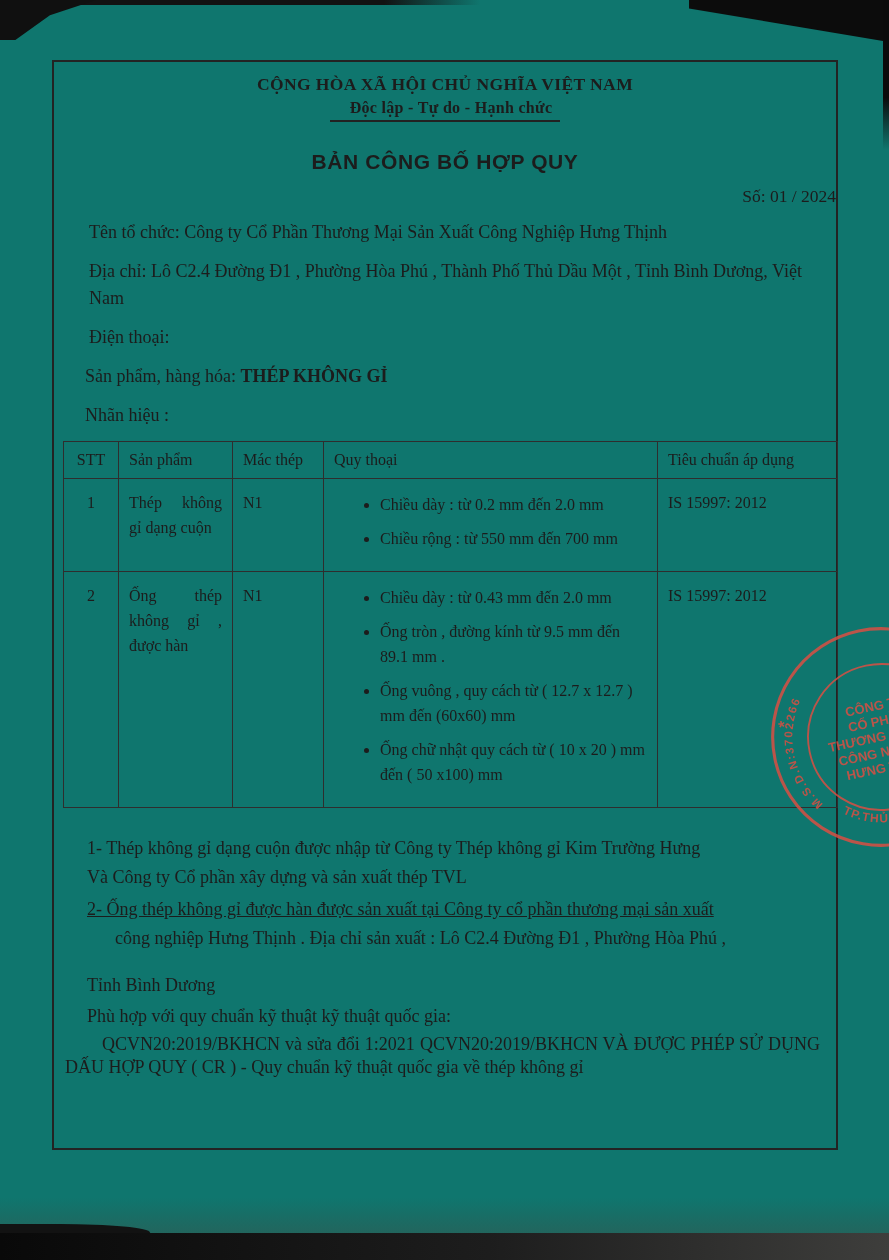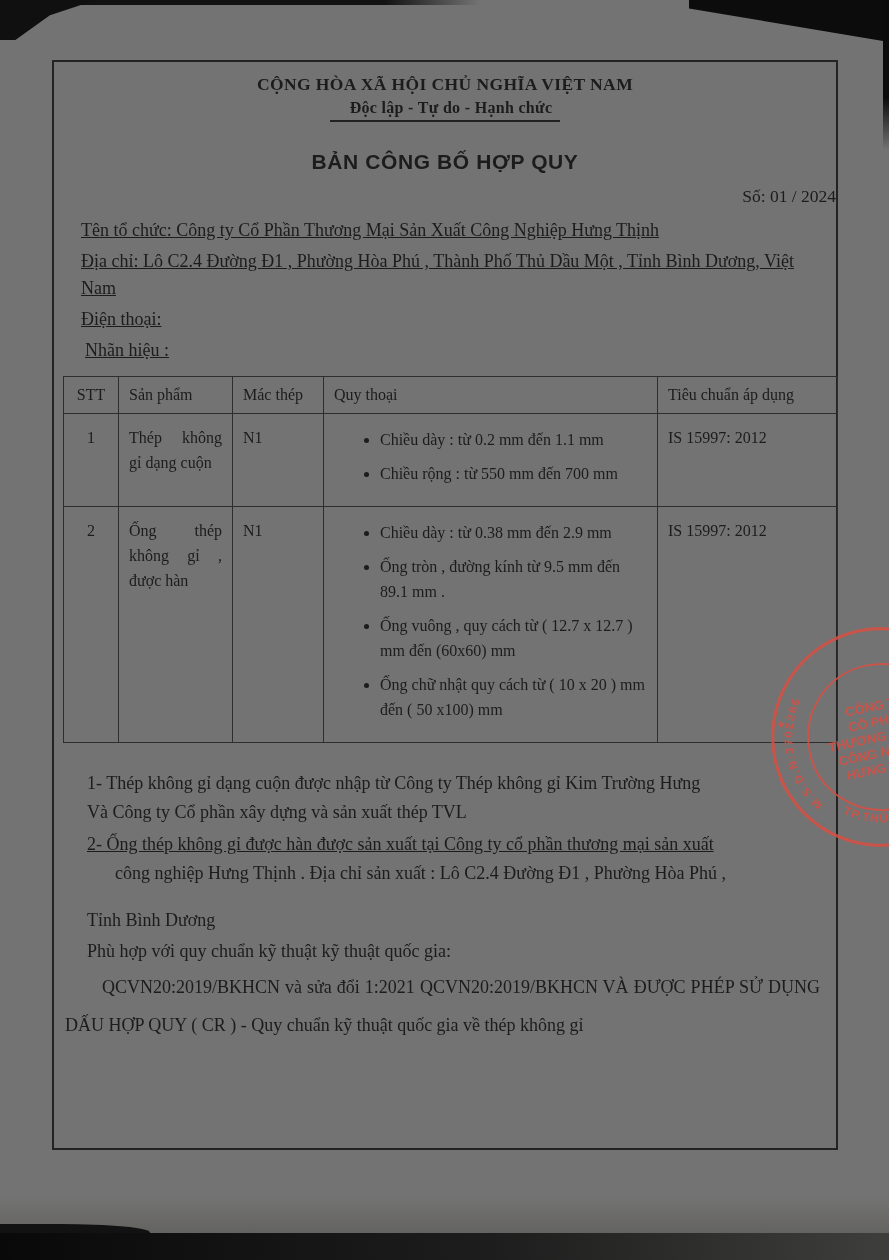--- a/index.html
+++ b/index.html
@@ -1,19 +1,19 @@
 <!DOCTYPE html>
 <html><head>
 <meta charset="utf-8">
 <style>
   * { margin:0; padding:0; box-sizing:border-box; }
   html,body { background:#e9e7e0; }
   .page {
     position:relative; width:889px; height:1260px;
-    background:#737373; overflow:hidden;
+    background:#0f766e; overflow:hidden;
     font-family:"Liberation Serif", serif; color:#1c1c1c;
   }
   
   .art-top-line { position:absolute; left:0; top:0; width:480px; height:5px;
     background:linear-gradient(to right,#121212 80%, rgba(18,18,18,0)); }
   .art-tl { position:absolute; left:0; top:0; width:96px; height:40px; background:#101010;
     clip-path:polygon(0 0,100% 0,52% 38%,16% 100%,0 100%); }
   .art-tr { position:absolute; right:0; top:0; width:200px; height:42px; background:#0c0c0c;
     clip-path:polygon(0 0,100% 0,100% 100%,0 20%); }
   .art-right { position:absolute; right:0; top:0; width:6px; height:150px;
@@ -30,21 +30,21 @@
     border:2px solid #232323; padding-top:12px; }
   .nat-title { text-align:center; font-size:17.5px; font-weight:bold; letter-spacing:0.4px; }
   .motto-wrap { text-align:center; margin-top:4px; }
   .motto { display:inline-block; font-size:16px; font-weight:bold;
     border-bottom:2px solid #222; padding:0 8px 3px 20px; letter-spacing:0.3px; }
   .doc-title { margin-top:28px; text-align:center;
     font-family:"Liberation Sans", sans-serif; font-size:21px; font-weight:700; letter-spacing:0.6px; }
   .doc-number { margin-top:12px; text-align:right; font-size:17.5px; }
 
   .paras { margin:10px 19px 0 23px; font-size:18px; line-height:27px; }
-  .paras p { margin:4px;text-decoration:underline; }
+  .paras p { margin:12px; }
   .p-phone { margin-top:4px !important; }
   .p-ind { margin-left:8px !important; }
   .p-product { margin-top:8px !important; }
   .p-brand { margin-top:2px !important; }
   .p-intro { margin-top:4px !important; }
   .bold { font-weight:bold; }
 
   table.spec { border-collapse:collapse; table-layout:fixed; width:774px; margin:12px 0 0 9px;
     font-size:16px; }
   table.spec th, table.spec td { border:1.6px solid #2e2e2e; }
@@ -55,21 +55,21 @@
   td.cell-mt { padding-left:28px; }
   ul.qc { margin:2px 0 0 0; padding-left:46px; list-style:disc; }
   ul.qc li { margin-bottom:9px; }
 
   .notes { margin:26px 12px 0 33px; font-size:18px; line-height:29px; }
   .note-line { margin:0; }
   .note-cont { margin-left:28px; }
   .note2 { margin-top:3px;text-decoration:underline; }
   .province { margin-top:18px;font-family:Liberation Serif, serif; }
   .conform-intro { margin-top:2px; }
-  .conform-text { margin:2px 4px 0 -22px; text-align:justify; text-indent:37px; line-height:38px; }
+  .conform-text { margin:2px 4px 0 -22px; text-align:justify; text-indent:37px; line-height:23px; }
 
   
   .stamp { position:absolute; left:756px; top:612px; width:250px; height:250px;
     opacity:0.85; pointer-events:none; }
   .stamp svg { overflow:visible; }
   .stamp text { font-family:"Liberation Sans", sans-serif; font-weight:bold; }
 </style>
 </head>
 <body>
 
@@ -87,20 +87,21 @@
       <span class="motto">Độc lập - Tự do - Hạnh chức</span>
     </div>
 
     <div class="doc-title">BẢN CÔNG BỐ HỢP QUY</div>
     <div class="doc-number">Số: 01 / 2024</div>
 
     <div class="paras">
       <p>Tên tổ chức: Công ty Cổ Phần Thương Mại Sản Xuất Công Nghiệp Hưng Thịnh</p>
       <p>Địa chỉ: Lô C2.4 Đường Đ1 , Phường Hòa Phú , Thành Phố Thủ Dầu Một , Tỉnh Bình Dương, Việt Nam</p>
       <p class="p-phone">Điện thoại:</p>
+      <p class="p-ind p-product"><span>Sản phẩm, hàng hóa: </span><span class="bold">THÉP KHÔNG GỈ</span></p>
       <p class="p-ind p-brand">Nhãn hiệu :</p>
     </div>
 
     <table class="spec">
       <colgroup>
         <col style="width:55px">
           <col style="width:114px">
           <col style="width:91px">
           <col style="width:334px">
           <col style="width:180px">
@@ -114,33 +115,33 @@
           <th>Tiêu chuẩn áp dụng</th>
         </tr>
       </thead>
       <tbody>
         <tr>
           <td class="c">1</td>
           <td class="cell-sp">Thép không gỉ dạng cuộn</td>
           <td class="cell-mt">N1</td>
           <td>
             <ul class="qc">
-              <li>Chiều dày : từ 0.2 mm đến 1.1 mm</li>
+              <li>Chiều dày : từ 0.2 mm đến 2.0 mm</li>
               <li>Chiều rộng : từ 550 mm đến 700 mm</li>
             </ul>
           </td>
           <td>IS 15997: 2012</td>
         </tr>
         <tr>
           <td class="c">2</td>
           <td class="cell-sp">Ống thép không gỉ , được hàn</td>
           <td class="cell-mt">N1</td>
           <td>
             <ul class="qc">
-              <li>Chiều dày : từ 0.38 mm đến 2.9 mm</li>
+              <li>Chiều dày : từ 0.43 mm đến 2.0 mm</li>
               <li>Ống tròn , đường kính từ 9.5 mm đến 89.1 mm .</li>
               <li>Ống vuông , quy cách từ ( 12.7 x 12.7 ) mm đến (60x60) mm</li>
               <li>Ống chữ nhật quy cách từ ( 10 x 20 ) mm đến ( 50 x100) mm</li>
             </ul>
           </td>
           <td>IS 15997: 2012</td>
         </tr>
       </tbody>
     </table>
 

